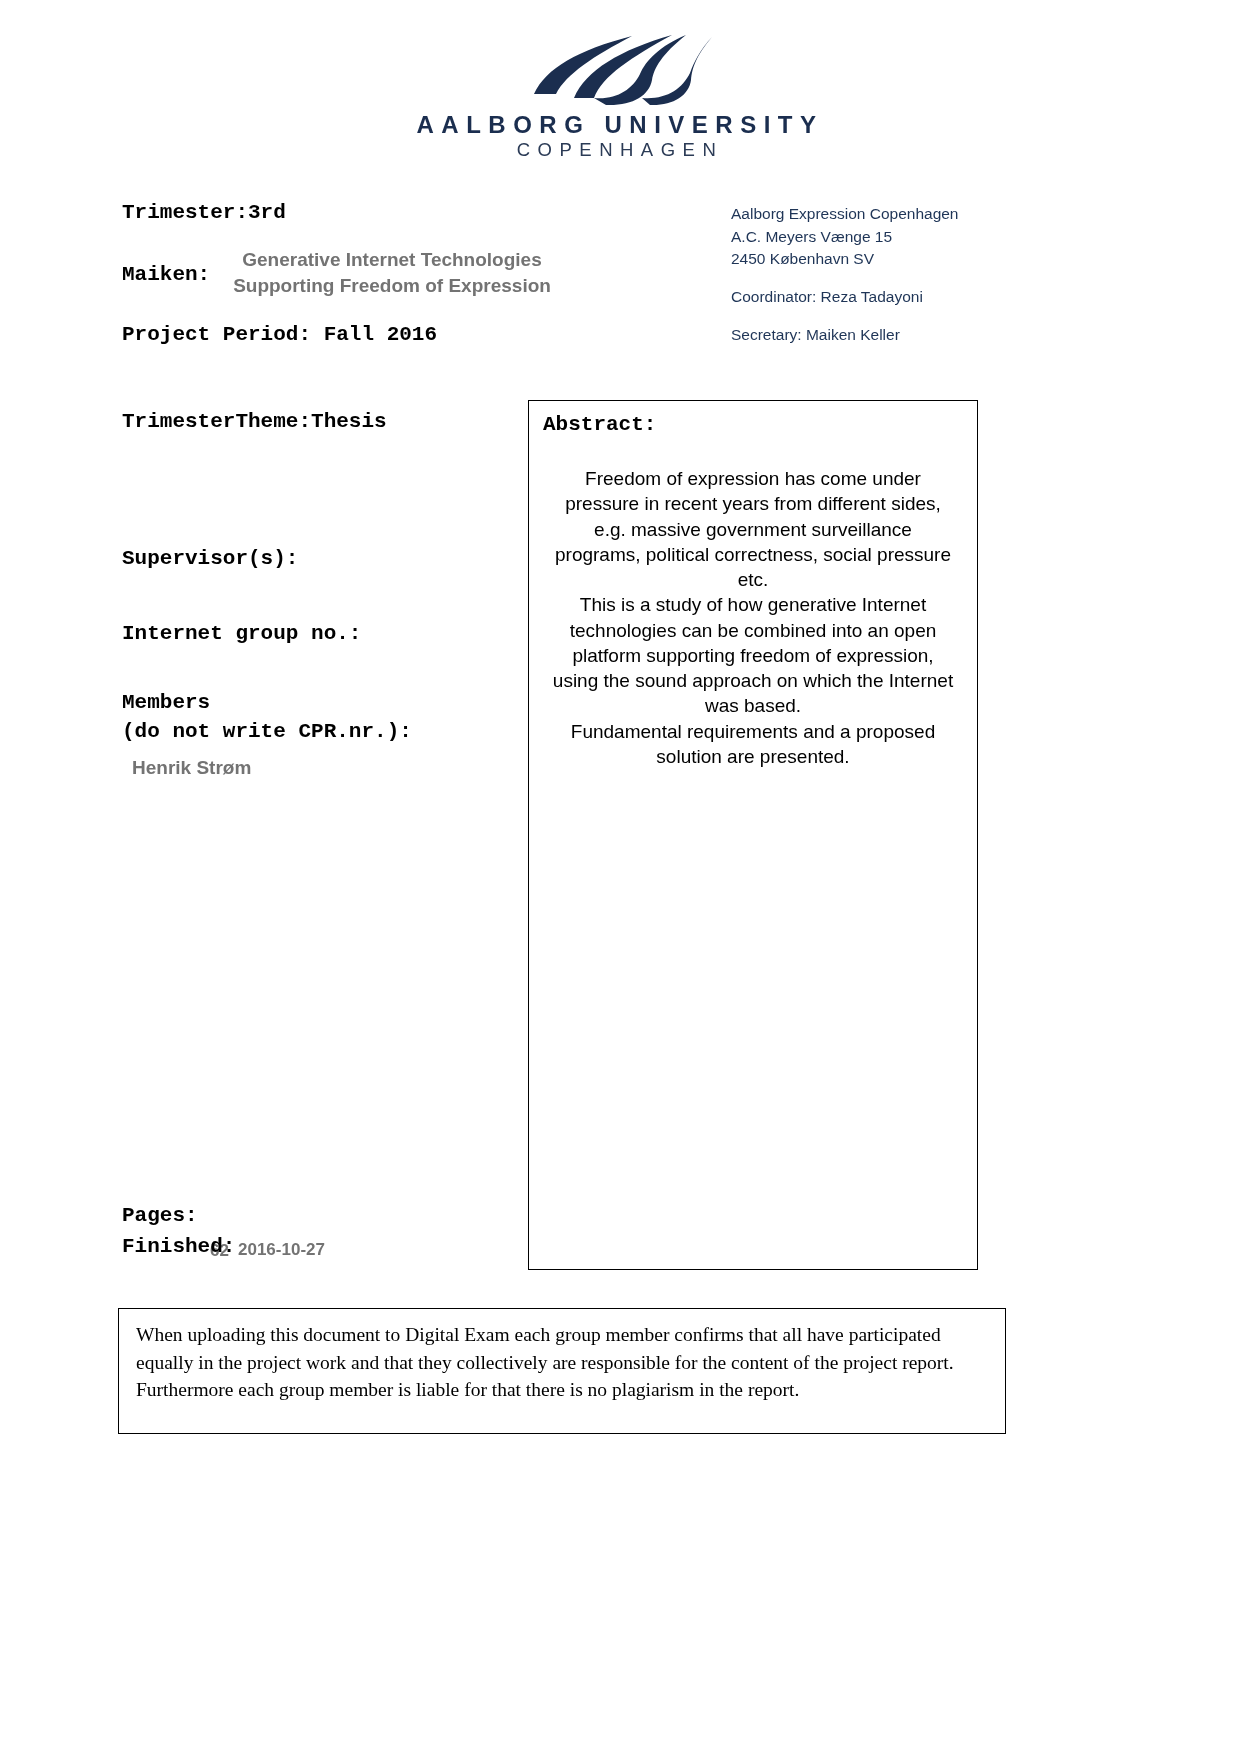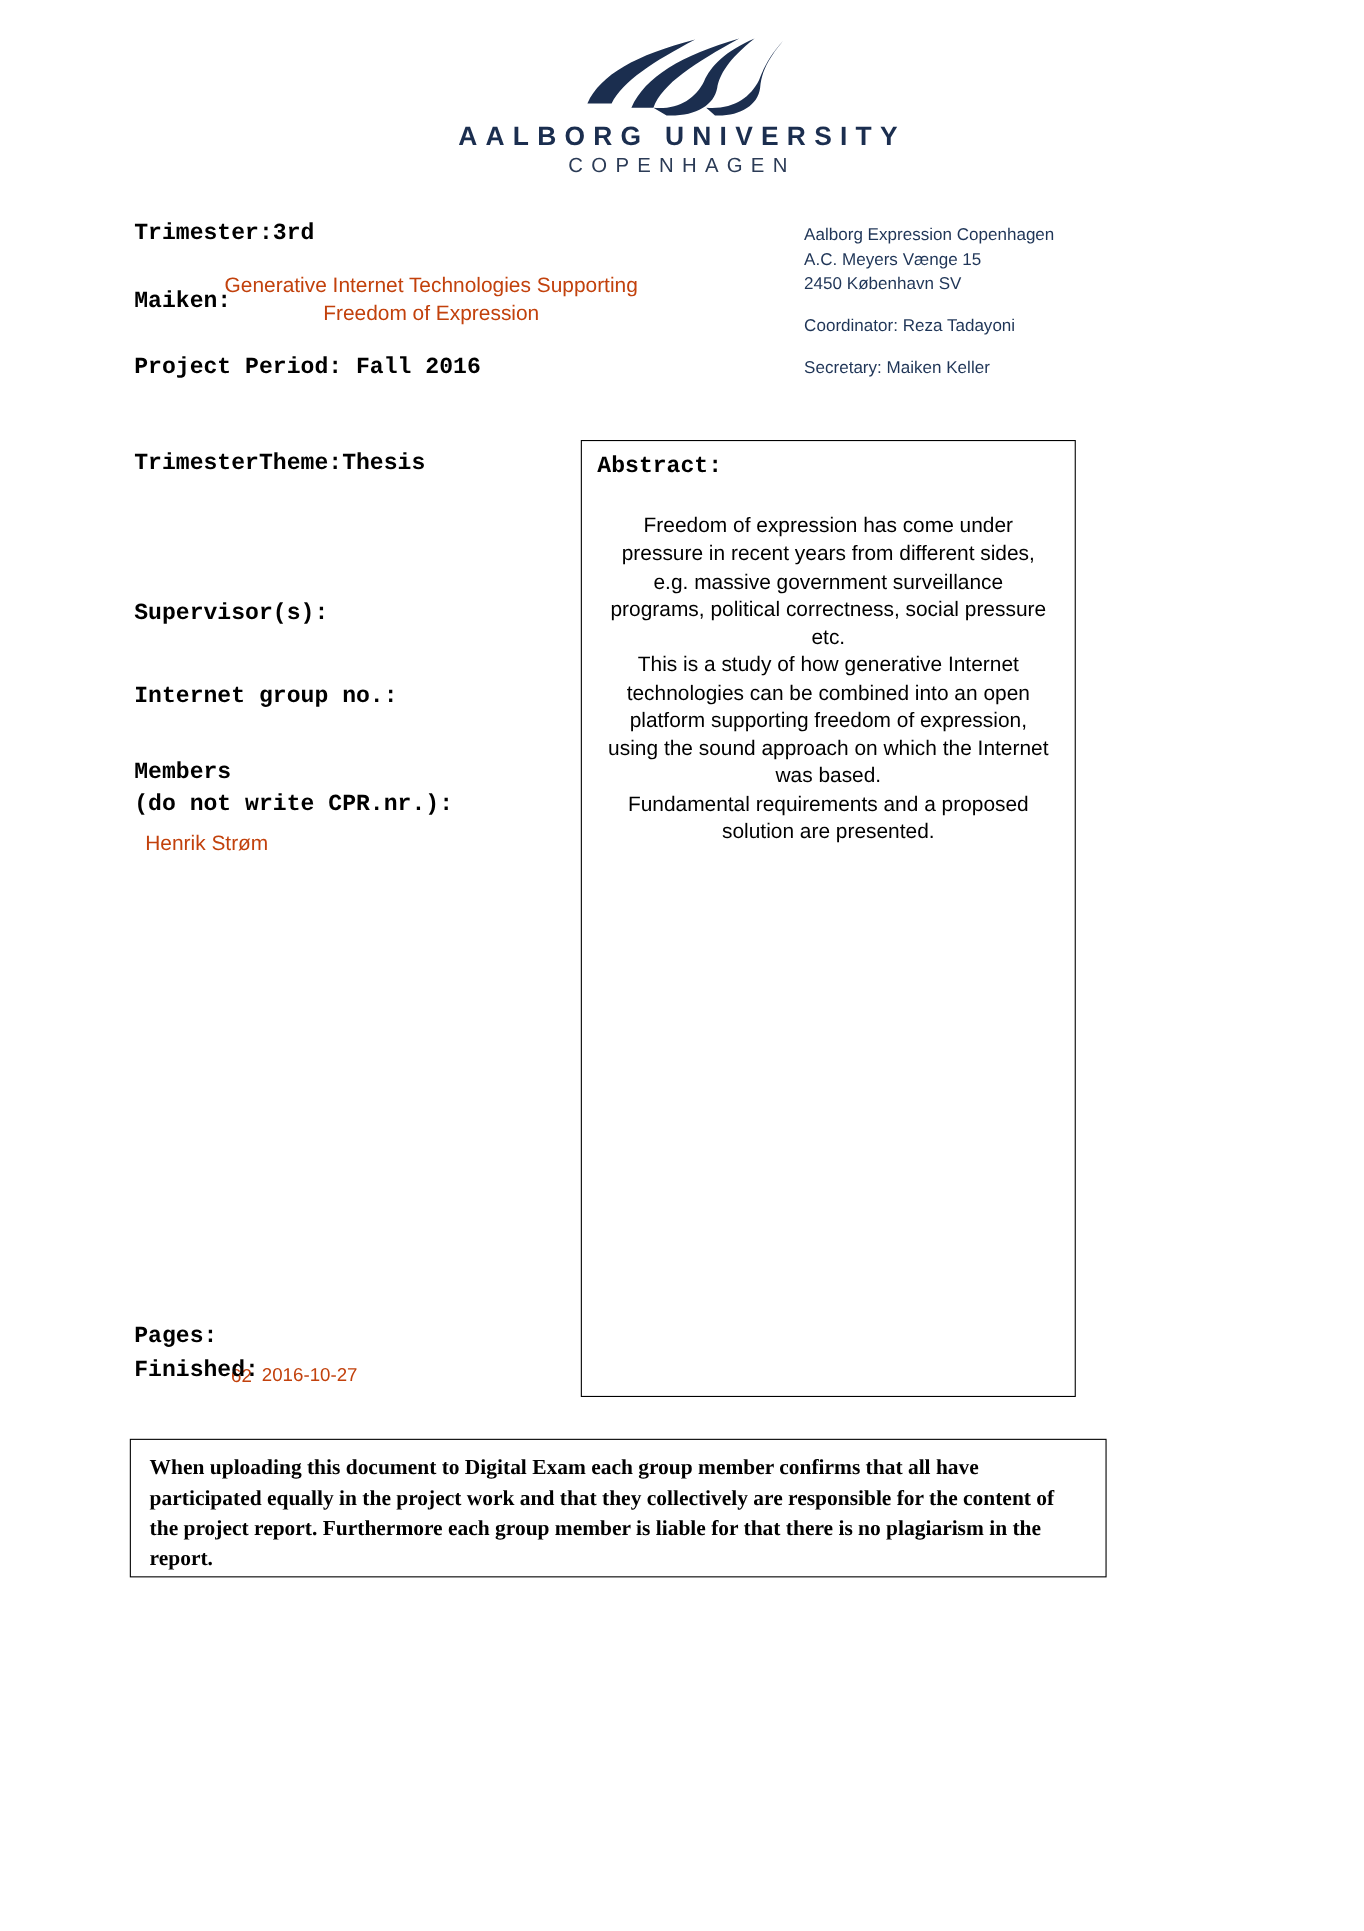--- a/index.html
+++ b/index.html
@@ -48,22 +48,22 @@
   }
 
   
   .serif-bold {
     font-family: Liberation Mono, monospace;
     font-weight: bold;
     color: #000;
   }
   .sans {
     font-family: "Liberation Sans", sans-serif;
-    font-weight: normal;
-    color: #c2410c;
+    font-weight: bold;
+    color: #737373;
   }
 
   
   #left-col {
     position: absolute;
     left: 122px;
     top: 200px;
     width: 400px;
   }
   .row-trimester {
@@ -198,21 +198,21 @@
     height: 126px;
     border: 1.5px solid #000000;
     box-sizing: border-box;
   }
   #declaration-text {
     position: absolute;
     left: 17px;
     right: 17px;
     top: 12px;
     font-family: "Liberation Serif", serif;
-    font-weight: bold;
+    font-weight: normal;
     font-size: 19.5px;
     line-height: 1.42;
     text-align: left;
     color: #000;
   }
 </style>
 </head>
 <body>
 
 <div id="logo-block">

